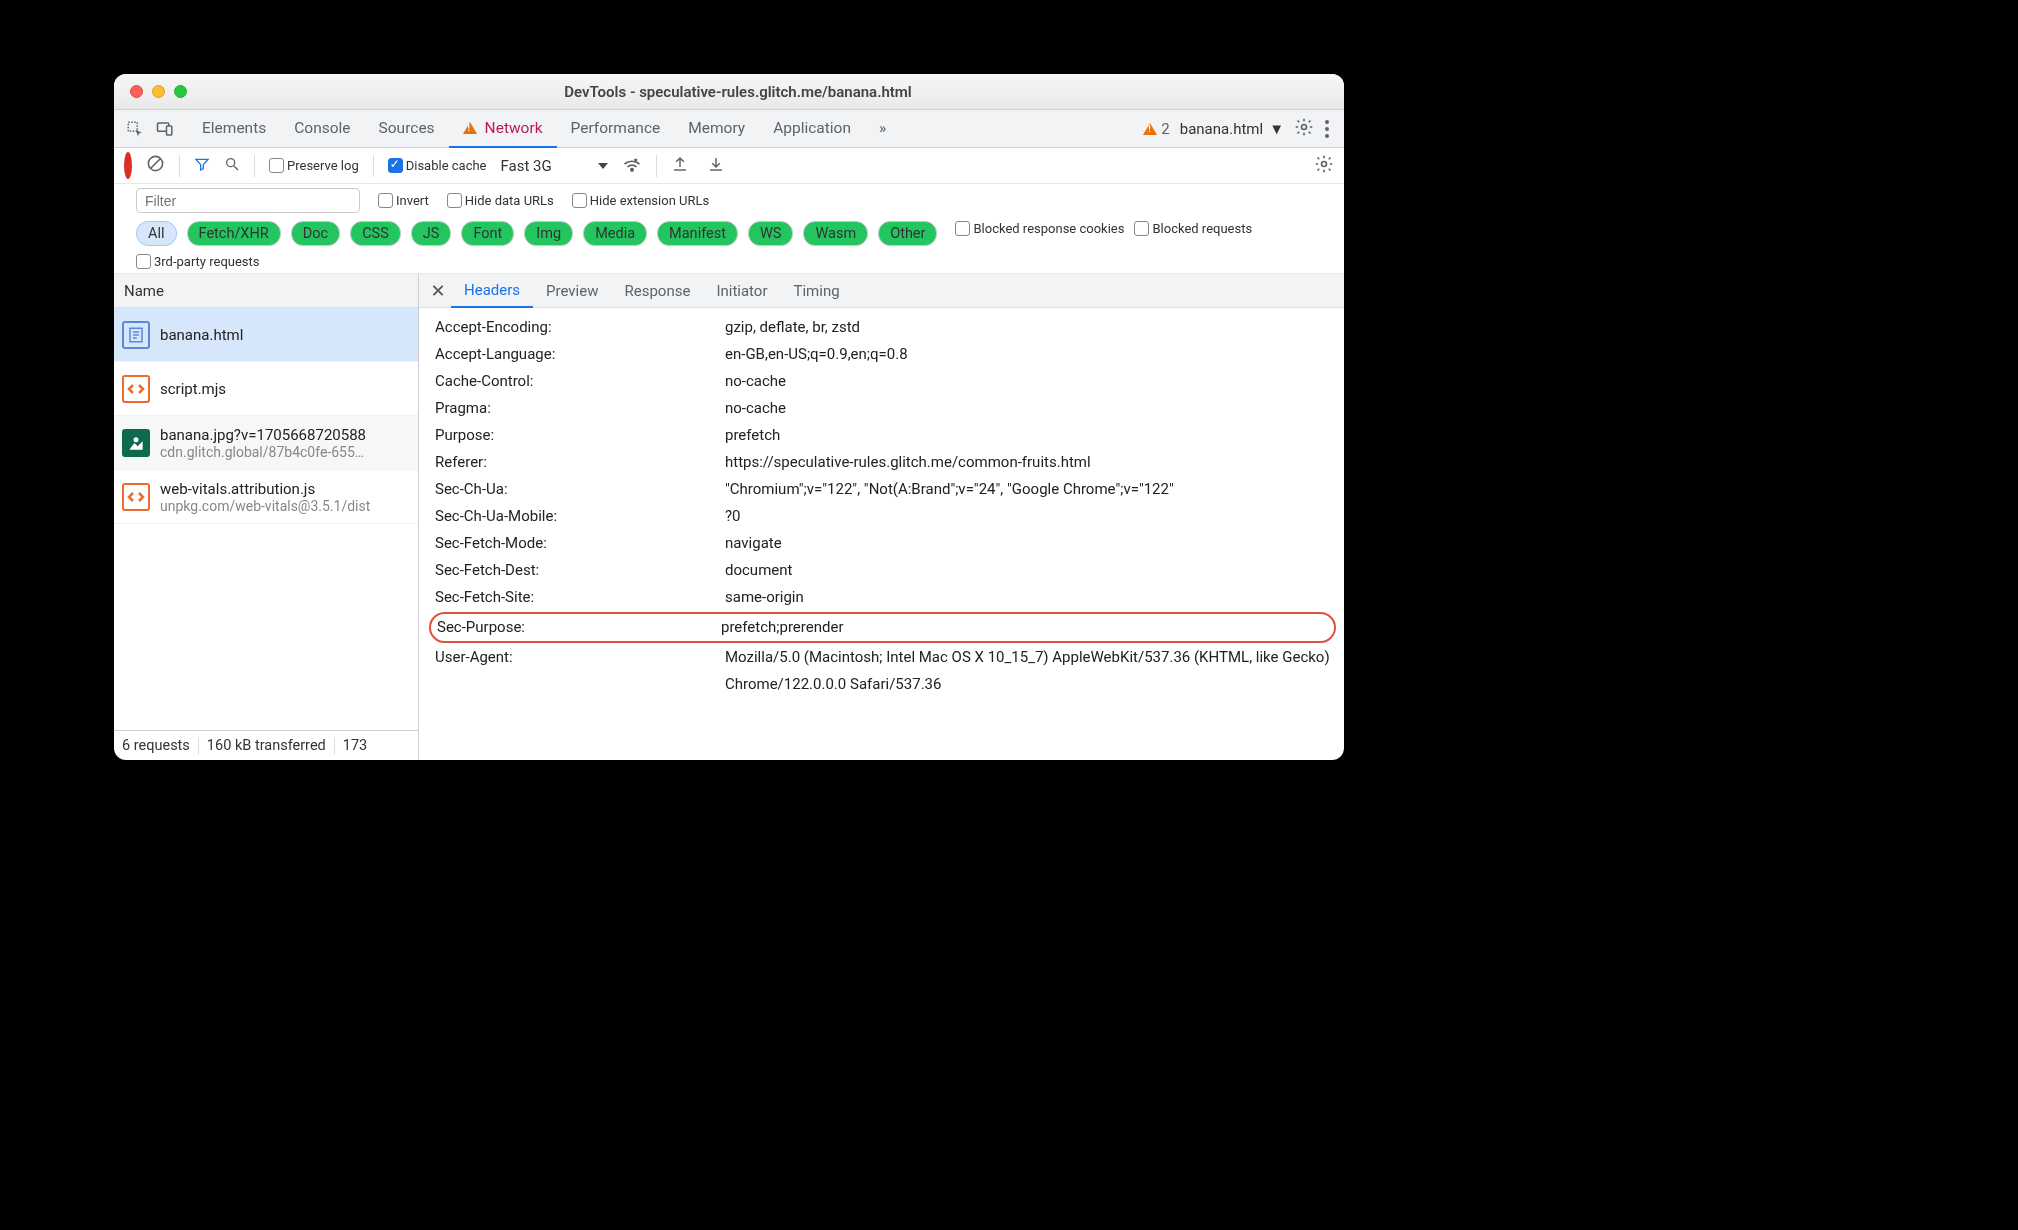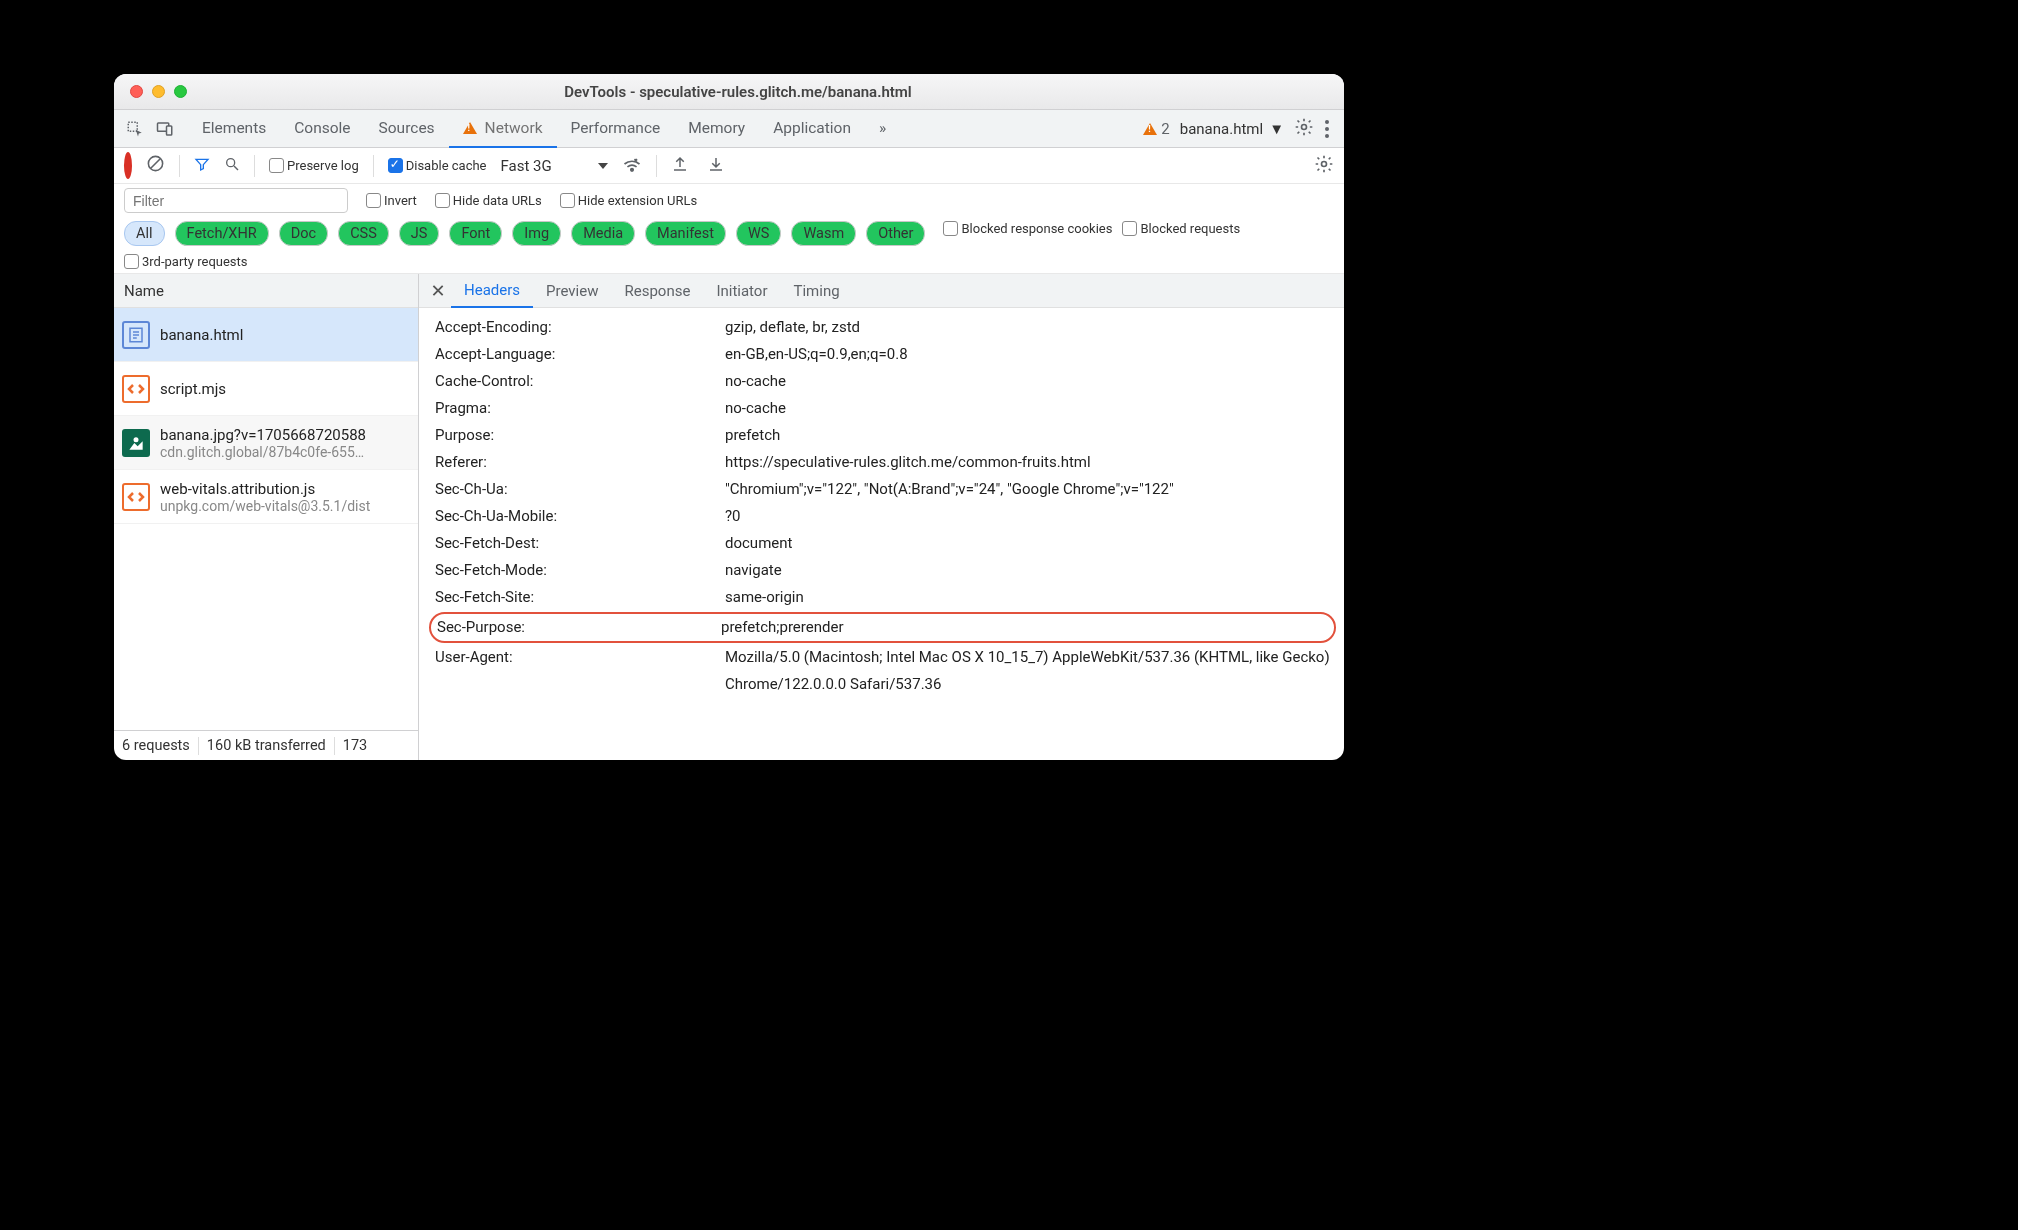--- a/index.html
+++ b/index.html
@@ -73,21 +73,21 @@
     height: 38px;
     display: flex;
     align-items: center;
     font-size: 15.5px;
     color: #5f6368;
     cursor: pointer;
     border-bottom: 2px solid transparent;
     gap:6px;
   }
   .tab.active {
-    color: #737373;
+    color: #be185d;
     border-bottom: 2px solid #1a73e8;
     gap: 8px;
   }
   .tabbar-right {
     display: flex; align-items: center; gap: 10px; padding-right: 8px;
     color:#5f6368;
   }
   .warn-count { display:flex; align-items:center; gap:4px; color:#5f6368; font-size:15px;}
   .warn-triangle {
     width: 0; height: 0;
@@ -117,21 +117,21 @@
   .chk { display:flex; align-items:center; gap:3px; font-size:13px; color:#333;}
   .chkbox { width:15px;height:15px;border:1.5px solid #888;border-radius:3px;display:inline-block;}
   .chkbox.checked { background:#1a73e8;border-color:#1a73e8; position:relative;}
   .chkbox.checked::after{content:"✓";color:#fff;position:absolute;left:1px;top:-2px;font-size:12px;}
   .throttle { font-size:15px; color:#333; display:flex;align-items:center;gap:6px;}
   .arrowdown { border-left:5px solid transparent;border-right:5px solid transparent;border-top:6px solid #444;}
   .updown { display:flex; gap:18px; color:#5f6368;}
   .gear-right { margin-left:auto; }
 
   .filterbar {
-    padding: 4px 10px;
+    padding: 4px 22px;
     border-bottom: 1px solid #e8e8e8;
     display:flex; flex-direction:column; gap:8px;
   }
   .fb-row1 { display:flex; align-items:center; gap:18px;}
   .filter-input {
     width:224px; height:25px; border:1px solid #ccc; border-radius:4px;
     padding:0 8px; font-size:14px; color:#888;
   }
   .fb-row2 { display:flex; align-items:flex-start; gap:10px; flex-wrap:wrap;}
   .pill {
@@ -489,26 +489,26 @@
           </div>
           <div class="hrow">
             <div class="hkey">Sec-Ch-Ua:</div>
             <div class="hval">"Chromium";v="122", "Not(A:Brand";v="24", "Google Chrome";v="122"</div>
           </div>
           <div class="hrow">
             <div class="hkey">Sec-Ch-Ua-Mobile:</div>
             <div class="hval">?0</div>
           </div>
           <div class="hrow">
+            <div class="hkey">Sec-Fetch-Mode:</div>
+            <div class="hval">navigate</div>
+          </div>
+          <div class="hrow">
             <div class="hkey">Sec-Fetch-Dest:</div>
             <div class="hval">document</div>
-          </div>
-          <div class="hrow">
-            <div class="hkey">Sec-Fetch-Mode:</div>
-            <div class="hval">navigate</div>
           </div>
           <div class="hrow">
             <div class="hkey">Sec-Fetch-Site:</div>
             <div class="hval">same-origin</div>
           </div>
           <div class="hrow highlight">
             <div class="hkey">Sec-Purpose:</div>
             <div class="hval">prefetch;prerender</div>
           </div>
           <div class="hrow">

